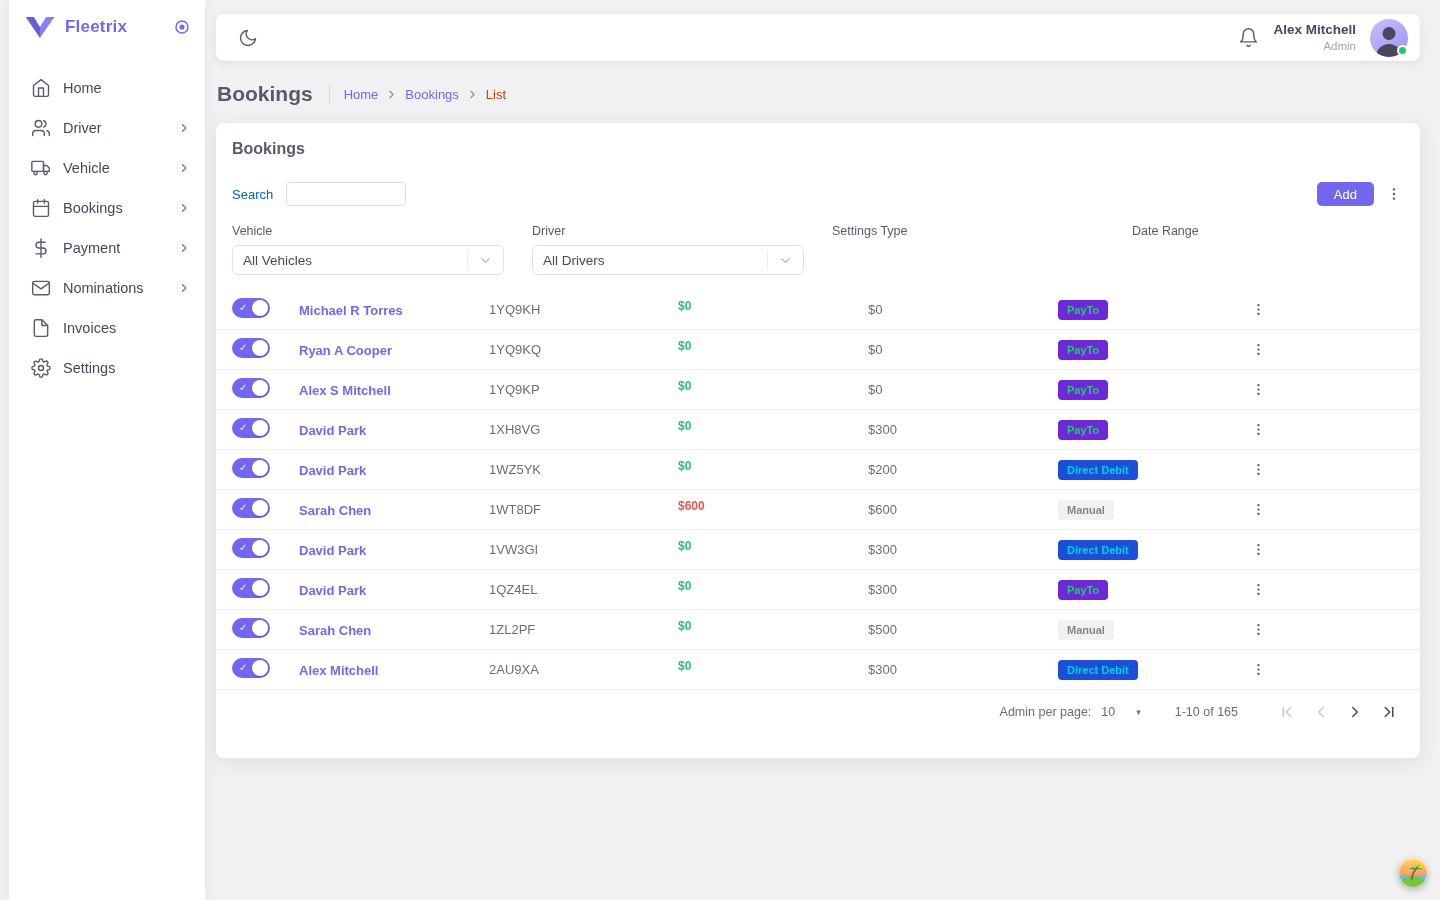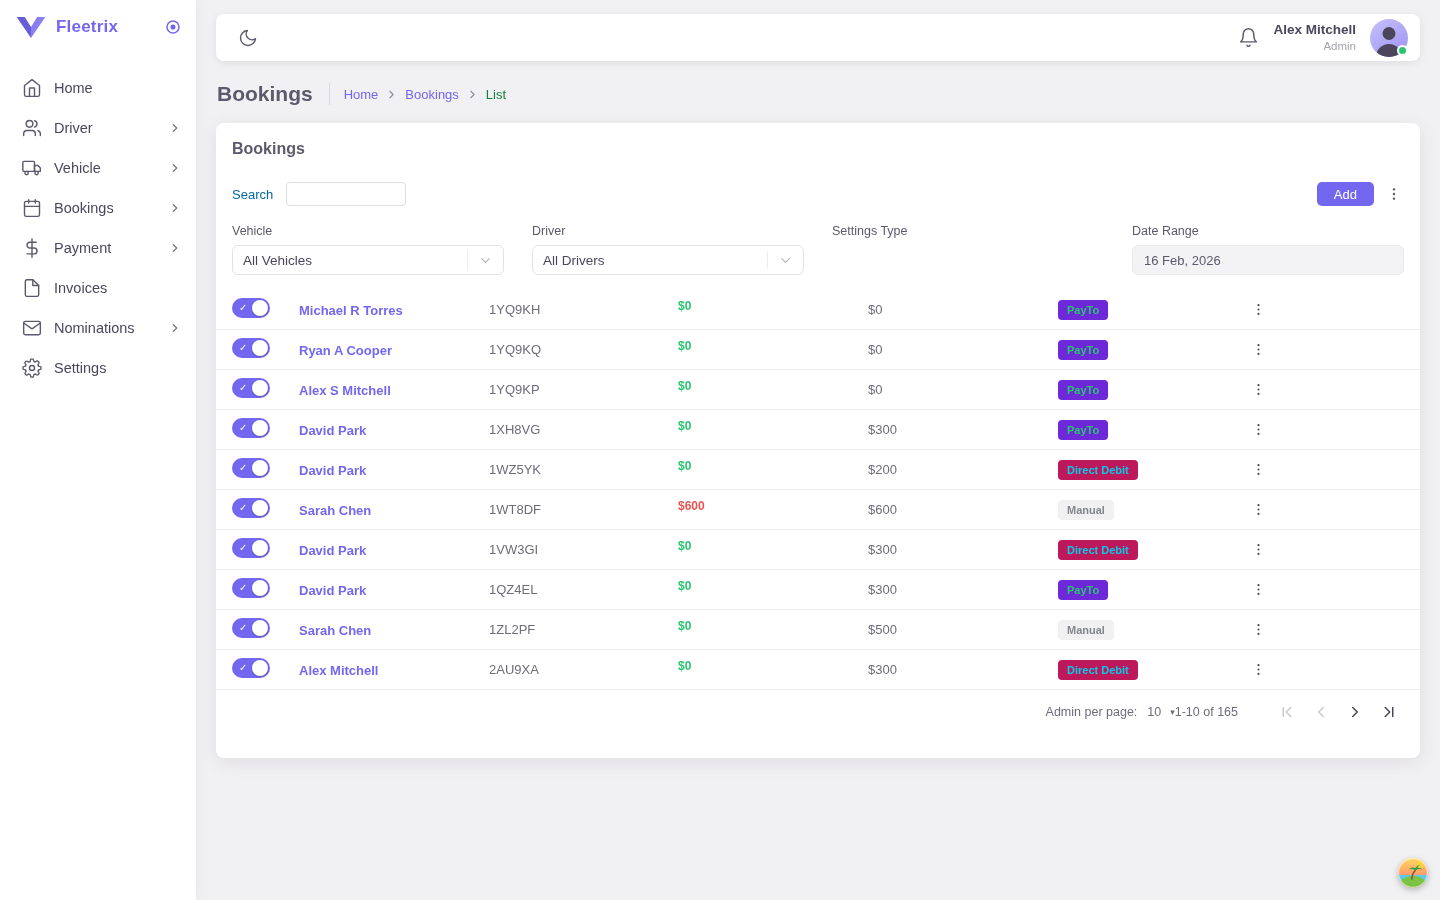--- a/index.html
+++ b/index.html
@@ -5,21 +5,21 @@
   * { margin:0; padding:0; box-sizing:border-box; }
   html,body { width:1440px; height:900px; overflow:hidden; }
   body {
     font-family:"Liberation Sans", sans-serif;
     background:#f1f0f2;
     color:#5d596c;
     position:relative;
   }
   
   .sidebar {
-    position:absolute; left:0; top:0; bottom:0; width:196px;
+    position:absolute; left:9px; top:0; bottom:0; width:196px;
     background:#fff; z-index:5;
     box-shadow:0 0 14px rgba(75,70,92,.06);
   }
   .brand {
     display:flex; align-items:center; height:54px; padding:0 14px 0 16px;
   }
   .brand-logo { flex:0 0 auto; display:flex; }
   .brand-name {
     margin-left:10px; font-size:17px; font-weight:bold; color:#7367f0;
     letter-spacing:.2px; flex:1;
@@ -54,21 +54,21 @@
     position:absolute; right:0; bottom:1px; width:11px; height:11px;
     background:#28c76f; border:2px solid #fff; border-radius:50%;
   }
   
   .page-head { display:flex; align-items:center; margin:19px 0 0 1px; height:28px; }
   .page-title { font-size:21px; font-weight:bold; color:#5d596c; }
   .ph-divider { width:1px; height:22px; background:#dbd9e0; margin:0 14px 0 16px; }
   .crumbs { display:flex; align-items:center; gap:7px; font-size:13px; }
   .crumb-link { color:#7367f0; cursor:pointer; text-decoration:none; }
   .crumb-sep { display:flex; color:#8f8b9b; }
-  .crumb-current { color:#15803d; }
+  .crumb-current { color:#c2410c; }
   
   .card {
     margin-top:15px; background:#fff; border-radius:8px; height:635px;
     box-shadow:0 4px 18px rgba(75,70,92,.1); overflow:hidden;
     display:flex; flex-direction:column;
   }
   .card-title { padding:17px 16px 0; font-size:16px; font-weight:600; color:#5d596c; }
   .search-row { margin:24px 16px 0; display:flex; align-items:center; height:24px; }
   .search-label { font-size:13px; color:#0369a1; margin-right:13px; }
   .search-input {
@@ -128,30 +128,30 @@
   }
   .driver-link { font-size:13px; font-weight:600; color:#7367f0; cursor:pointer; text-decoration:none; }
   .cell-plain { font-size:13px; color:#6e6b7b; }
   .amount { font-size:12px; font-weight:bold; display:inline-block; transform:translateY(-5px); }
   .amount.ok { color:#28c76f; }
   .amount.due { color:#ea5455; }
   .badge {
     display:inline-block; font-size:11px; font-weight:bold; padding:4px 9px; border-radius:4px;
   }
   .badge-payto { color:#28c76f; background:#6d28d9; }
-  .badge-direct-debit { color:#00cfe8; background:#be185d; }
+  .badge-direct-debit { color:#00cfe8; background:#1d4ed8; }
   .badge-manual { color:#82868b; background:#f1f1f2; }
   .row-kebab { background:none; border:none; display:flex; cursor:pointer; color:#4b465c; padding:4px; }
   
   .pagination {
     height:44px; display:flex; align-items:center; justify-content:flex-end;
     padding-right:22px; font-size:12.5px; color:#6e6b7b;
   }
   .rpp-label { margin-right:10px; }
-  .rpp-select { display:flex; align-items:center; gap:9px; cursor:pointer; color:#6e6b7b; }
+  .rpp-select { display:flex; align-items:center; gap:21px; cursor:pointer; margin-right:34px; color:#6e6b7b; }
   .rpp-caret { font-size:9px; color:#6e6b7b; }
   .range-text { margin-right:40px; }
   .pg-btns { display:flex; align-items:center; gap:16px; }
   .pg-btn { background:none; border:none; display:flex; cursor:pointer; padding:0; }
   .pg-btn.disabled { color:#c9c7d1; cursor:default; }
   .pg-btn.active { color:#4b465c; }
   
   .island-fab {
     position:absolute; right:12px; bottom:12px; width:30px; height:30px; border-radius:50%;
     border:none; padding:0; cursor:pointer; box-shadow:0 2px 6px rgba(0,0,0,.25);
@@ -245,39 +245,39 @@
       <span class="nav-label">Payment</span>
       <span class="nav-chevron">
           <svg width="14" height="14" viewBox="0 0 24 24" fill="none" stroke="currentColor" stroke-width="2" stroke-linecap="round" stroke-linejoin="round">
             <polyline points="9 18 15 12 9 6"></polyline>
           </svg>
         </span>
     </div>
     <div class="nav-item">
       <span class="nav-icon">
           <svg width="20" height="20" viewBox="0 0 24 24" fill="none" stroke="currentColor" stroke-width="1.7" stroke-linecap="round" stroke-linejoin="round">
-            <path d="M13 2H6a2 2 0 0 0-2 2v16a2 2 0 0 0 2 2h12a2 2 0 0 0 2-2V9z"></path>
-            <polyline points="13 2 13 9 20 9"></polyline>
-          </svg>
-        </span>
-      <span class="nav-label">Invoices</span>
-    </div>
-    <div class="nav-item">
-      <span class="nav-icon">
-          <svg width="20" height="20" viewBox="0 0 24 24" fill="none" stroke="currentColor" stroke-width="1.7" stroke-linecap="round" stroke-linejoin="round">
             <path d="M4 4h16a2 2 0 0 1 2 2v12a2 2 0 0 1-2 2H4a2 2 0 0 1-2-2V6a2 2 0 0 1 2-2z"></path>
             <polyline points="22,6 12,13 2,6"></polyline>
           </svg>
         </span>
       <span class="nav-label">Nominations</span>
       <span class="nav-chevron">
           <svg width="14" height="14" viewBox="0 0 24 24" fill="none" stroke="currentColor" stroke-width="2" stroke-linecap="round" stroke-linejoin="round">
             <polyline points="9 18 15 12 9 6"></polyline>
           </svg>
         </span>
+    </div>
+    <div class="nav-item">
+      <span class="nav-icon">
+          <svg width="20" height="20" viewBox="0 0 24 24" fill="none" stroke="currentColor" stroke-width="1.7" stroke-linecap="round" stroke-linejoin="round">
+            <path d="M13 2H6a2 2 0 0 0-2 2v16a2 2 0 0 0 2 2h12a2 2 0 0 0 2-2V9z"></path>
+            <polyline points="13 2 13 9 20 9"></polyline>
+          </svg>
+        </span>
+      <span class="nav-label">Invoices</span>
     </div>
     <div class="nav-item">
       <span class="nav-icon">
           <svg width="20" height="20" viewBox="0 0 24 24" fill="none" stroke="currentColor" stroke-width="1.7" stroke-linecap="round" stroke-linejoin="round">
             <circle cx="12" cy="12" r="3"></circle>
             <path d="M19.4 15a1.65 1.65 0 0 0 .33 1.82l.06.06a2 2 0 0 1 0 2.83 2 2 0 0 1-2.83 0l-.06-.06a1.65 1.65 0 0 0-1.82-.33 1.65 1.65 0 0 0-1 1.51V21a2 2 0 0 1-2 2 2 2 0 0 1-2-2v-.09A1.65 1.65 0 0 0 9 19.4a1.65 1.65 0 0 0-1.82.33l-.06.06a2 2 0 0 1-2.83 0 2 2 0 0 1 0-2.83l.06-.06a1.65 1.65 0 0 0 .33-1.82 1.65 1.65 0 0 0-1.51-1H3a2 2 0 0 1-2-2 2 2 0 0 1 2-2h.09A1.65 1.65 0 0 0 4.6 9a1.65 1.65 0 0 0-.33-1.82l-.06-.06a2 2 0 0 1 0-2.83 2 2 0 0 1 2.83 0l.06.06a1.65 1.65 0 0 0 1.82.33H9a1.65 1.65 0 0 0 1-1.51V3a2 2 0 0 1 2-2 2 2 0 0 1 2 2v.09a1.65 1.65 0 0 0 1 1.51 1.65 1.65 0 0 0 1.82-.33l.06-.06a2 2 0 0 1 2.83 0 2 2 0 0 1 0 2.83l-.06.06a1.65 1.65 0 0 0-.33 1.82V9a1.65 1.65 0 0 0 1.51 1H21a2 2 0 0 1 2 2 2 2 0 0 1-2 2h-.09a1.65 1.65 0 0 0-1.51 1z"></path>
           </svg>
         </span>
       <span class="nav-label">Settings</span>
     </div>
@@ -380,21 +380,20 @@
                 <polyline points="6 9 12 15 18 9"></polyline>
               </svg>
             </span>
         </div>
       </div>
       <div>
         <div class="filter-label">Settings Type</div>
       </div>
       <div>
         <div class="filter-label">Date Range</div>
-        <input class="date-input" type="text" readonly="" value="16 Feb, 2026" style="">
       </div>
     </div>
 
     <div class="table">
       <div id="table-body">
   <div class="trow">
     <div>
       <span class="toggle"><span class="tick">✓</span><span class="knob"></span></span>
     </div>
     <div><a class="driver-link">Michael R Torres</a></div>

